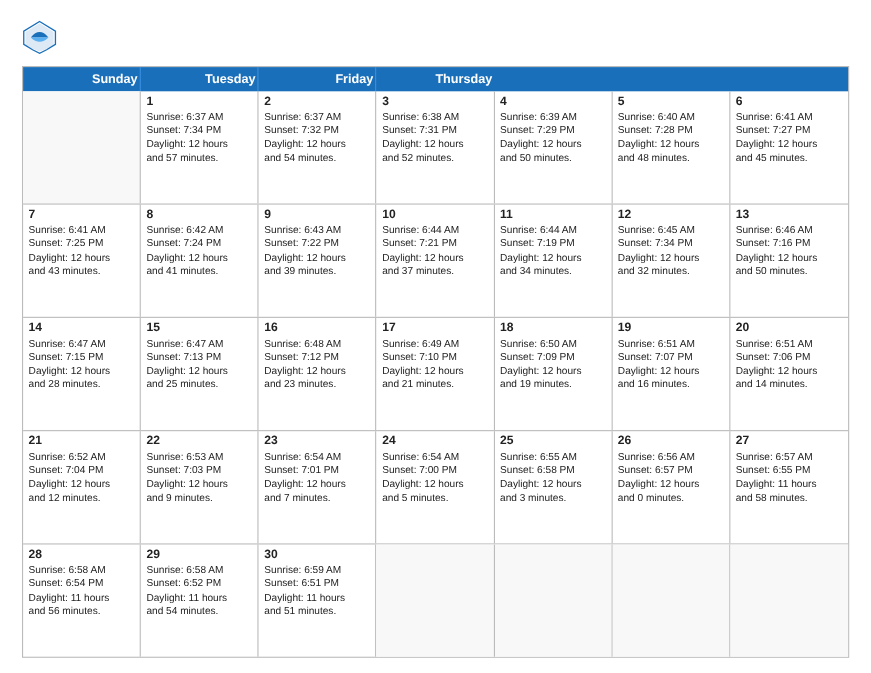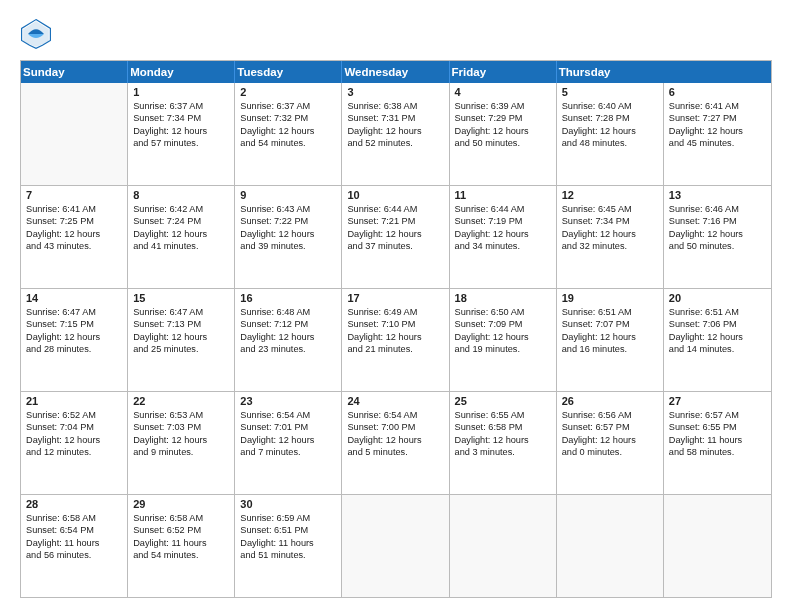--- a/index.html
+++ b/index.html
@@ -61,21 +61,21 @@
     }
     .cal-header {
       display: grid;
       grid-template-columns: repeat(7, 1fr);
       background: #1a6fba;
     }
     .cal-header-cell {
       color: #fff;
       font-size: 11.5px;
       font-weight: bold;
-      text-align: left;
+      text-align: right;
       padding: 5px 2px;
       border-right: 1px solid #3a8fe0;
     }
     .cal-header-cell:last-child {
       border-right: none;
     }
     .cal-body {
       flex: 1;
       display: flex;
       flex-direction: column;
@@ -135,23 +135,21 @@
     </div>
     <div class="title-block">
       <div class="month-title"></div>
       <div class="subtitle"></div>
     </div>
   </div>
 
   <div class="calendar">
     <div class="cal-header">
     <div class="cal-header-cell">Sunday</div>
-        <div class="cal-header-cell">Monday</div>
         <div class="cal-header-cell">Tuesday</div>
-        <div class="cal-header-cell">Wednesday</div>
         <div class="cal-header-cell">Friday</div>
         <div class="cal-header-cell">Thursday</div>
       </div>
     <div class="cal-body">
     <div class="cal-row">
           <div class="cal-cell empty"></div>
           <div class="cal-cell">
             <span class="day-num">1</span>
             <span class="cell-line">Sunrise: 6:37 AM</span>
             <span class="cell-line">Sunset: 7:34 PM</span>

